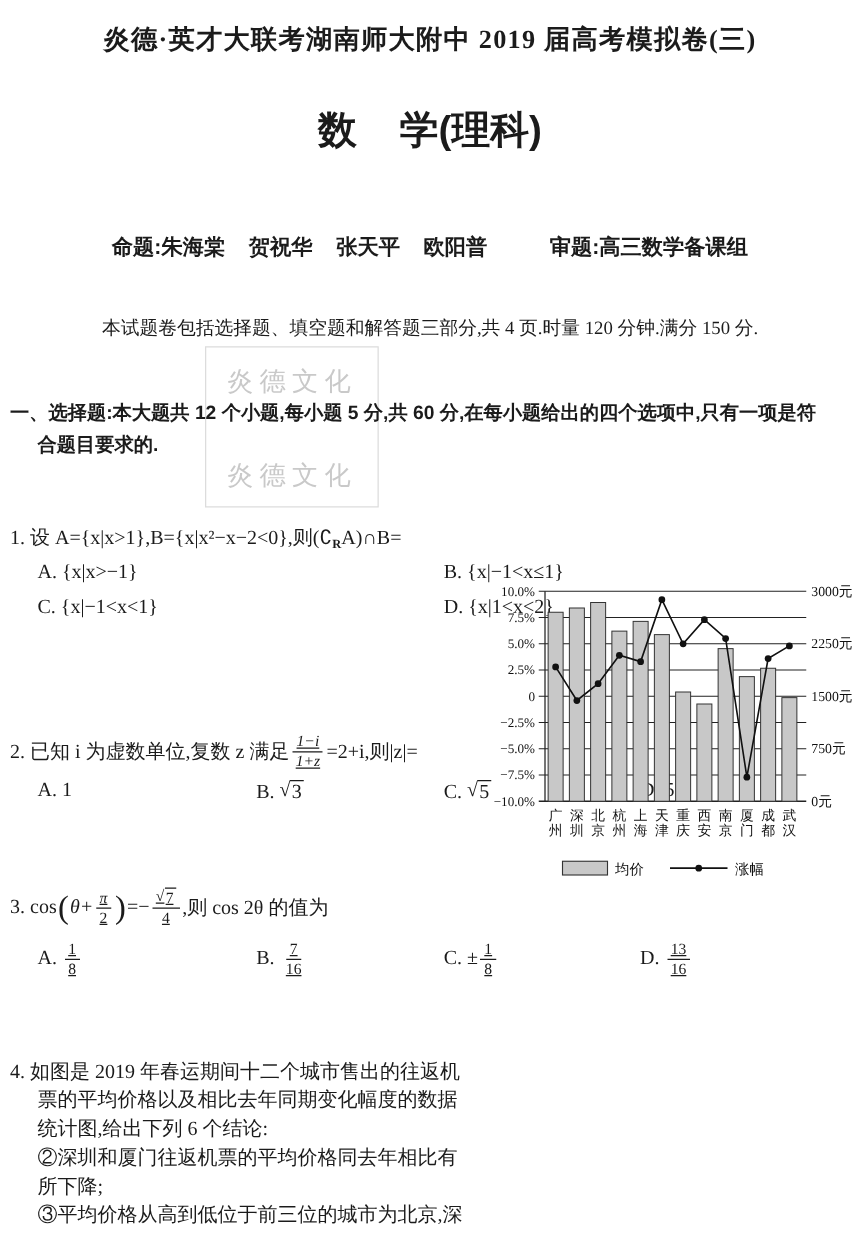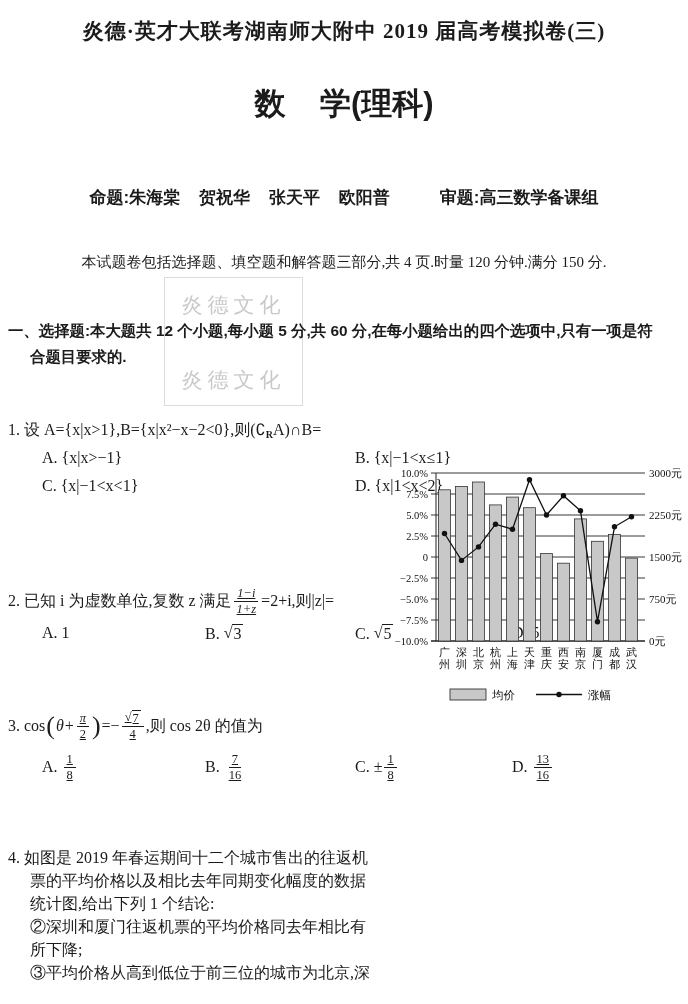--- a/index.html
+++ b/index.html
@@ -21,21 +21,21 @@
   .q1{top:256px;} .q2{top:333px;} .q3{top:394px;}
   .q4{top:464px;width:388px;right:auto;}
 
   .mathline{display:flex;align-items:center;white-space:pre;}
   .baseline{display:flex;align-items:baseline;white-space:pre;}
   .stem{height:24px;}
   .tall{height:36px;}
 
   .optrow{position:absolute;left:0;right:0;}
   .opt{position:absolute;display:flex;align-items:center;white-space:pre;}
-  .c1{left:22px;margin-left:12px;} .c2{left:197px;} .c3{left:347px;} .c4{left:504px;}
+  .c1{left:22px;} .c2{left:197px;} .c3{left:347px;} .c4{left:504px;}
 
   .frac{display:inline-flex;flex-direction:column;align-items:center;vertical-align:middle;
         font-size:12.5px;line-height:1.2;margin:0 2px;text-align:center;text-decoration:underline;}
   .frac .fnum{border-bottom:1px solid #1b1b1b;padding:0 3px;display:flex;align-items:flex-end;white-space:pre;}
   .frac .fden{padding:0 3px;white-space:pre;}
   .it{font-style:italic;}
 
   .sqrt{white-space:nowrap;display:inline-flex;align-items:flex-start;}
   .sqrt::before{content:"√";font-style:normal;}
   .sqrt .rad{border-top:1px solid #1b1b1b;padding:0 2px 0 1px;}
@@ -121,21 +121,21 @@
       <span class="opt c2" style="height:34px;"><span>B. </span><span class="frac"><span class="fnum">7</span><span class="fden">16</span></span></span>
       <span class="opt c3" style="height:34px;"><span>C. ±</span><span class="frac"><span class="fnum">1</span><span class="fden">8</span></span></span>
       <span class="opt c4" style="height:34px;"><span>D. </span><span class="frac"><span class="fnum">13</span><span class="fden">16</span></span></span>
     </div>
   </div>
 
   <div class="q q4 layer" style="height:280px;">
     <div class="q4-lines">
       <div class="l0">4. 如图是 2019 年春运期间十二个城市售出的往返机</div>
       <div>票的平均价格以及相比去年同期变化幅度的数据</div>
-      <div>统计图,给出下列 1 个结论:</div>
+      <div>统计图,给出下列 6 个结论:</div>
       <div>②深圳和厦门往返机票的平均价格同去年相比有</div>
       <div>所下降;</div>
       <div>③平均价格从高到低位于前三位的城市为北京,深</div>
 
     </div>
   </div>
 
   <div class="chart-wrap" id="price-chart"><svg xmlns="http://www.w3.org/2000/svg" width="302" height="250" fill="#111" font-family="Liberation Serif, serif">
         <line x1="45" y1="10" x2="259" y2="10" stroke="#222" stroke-width="0.9"></line>
         <text x="42" y="13.5" text-anchor="end" font-size="10.5">10.0%</text>

